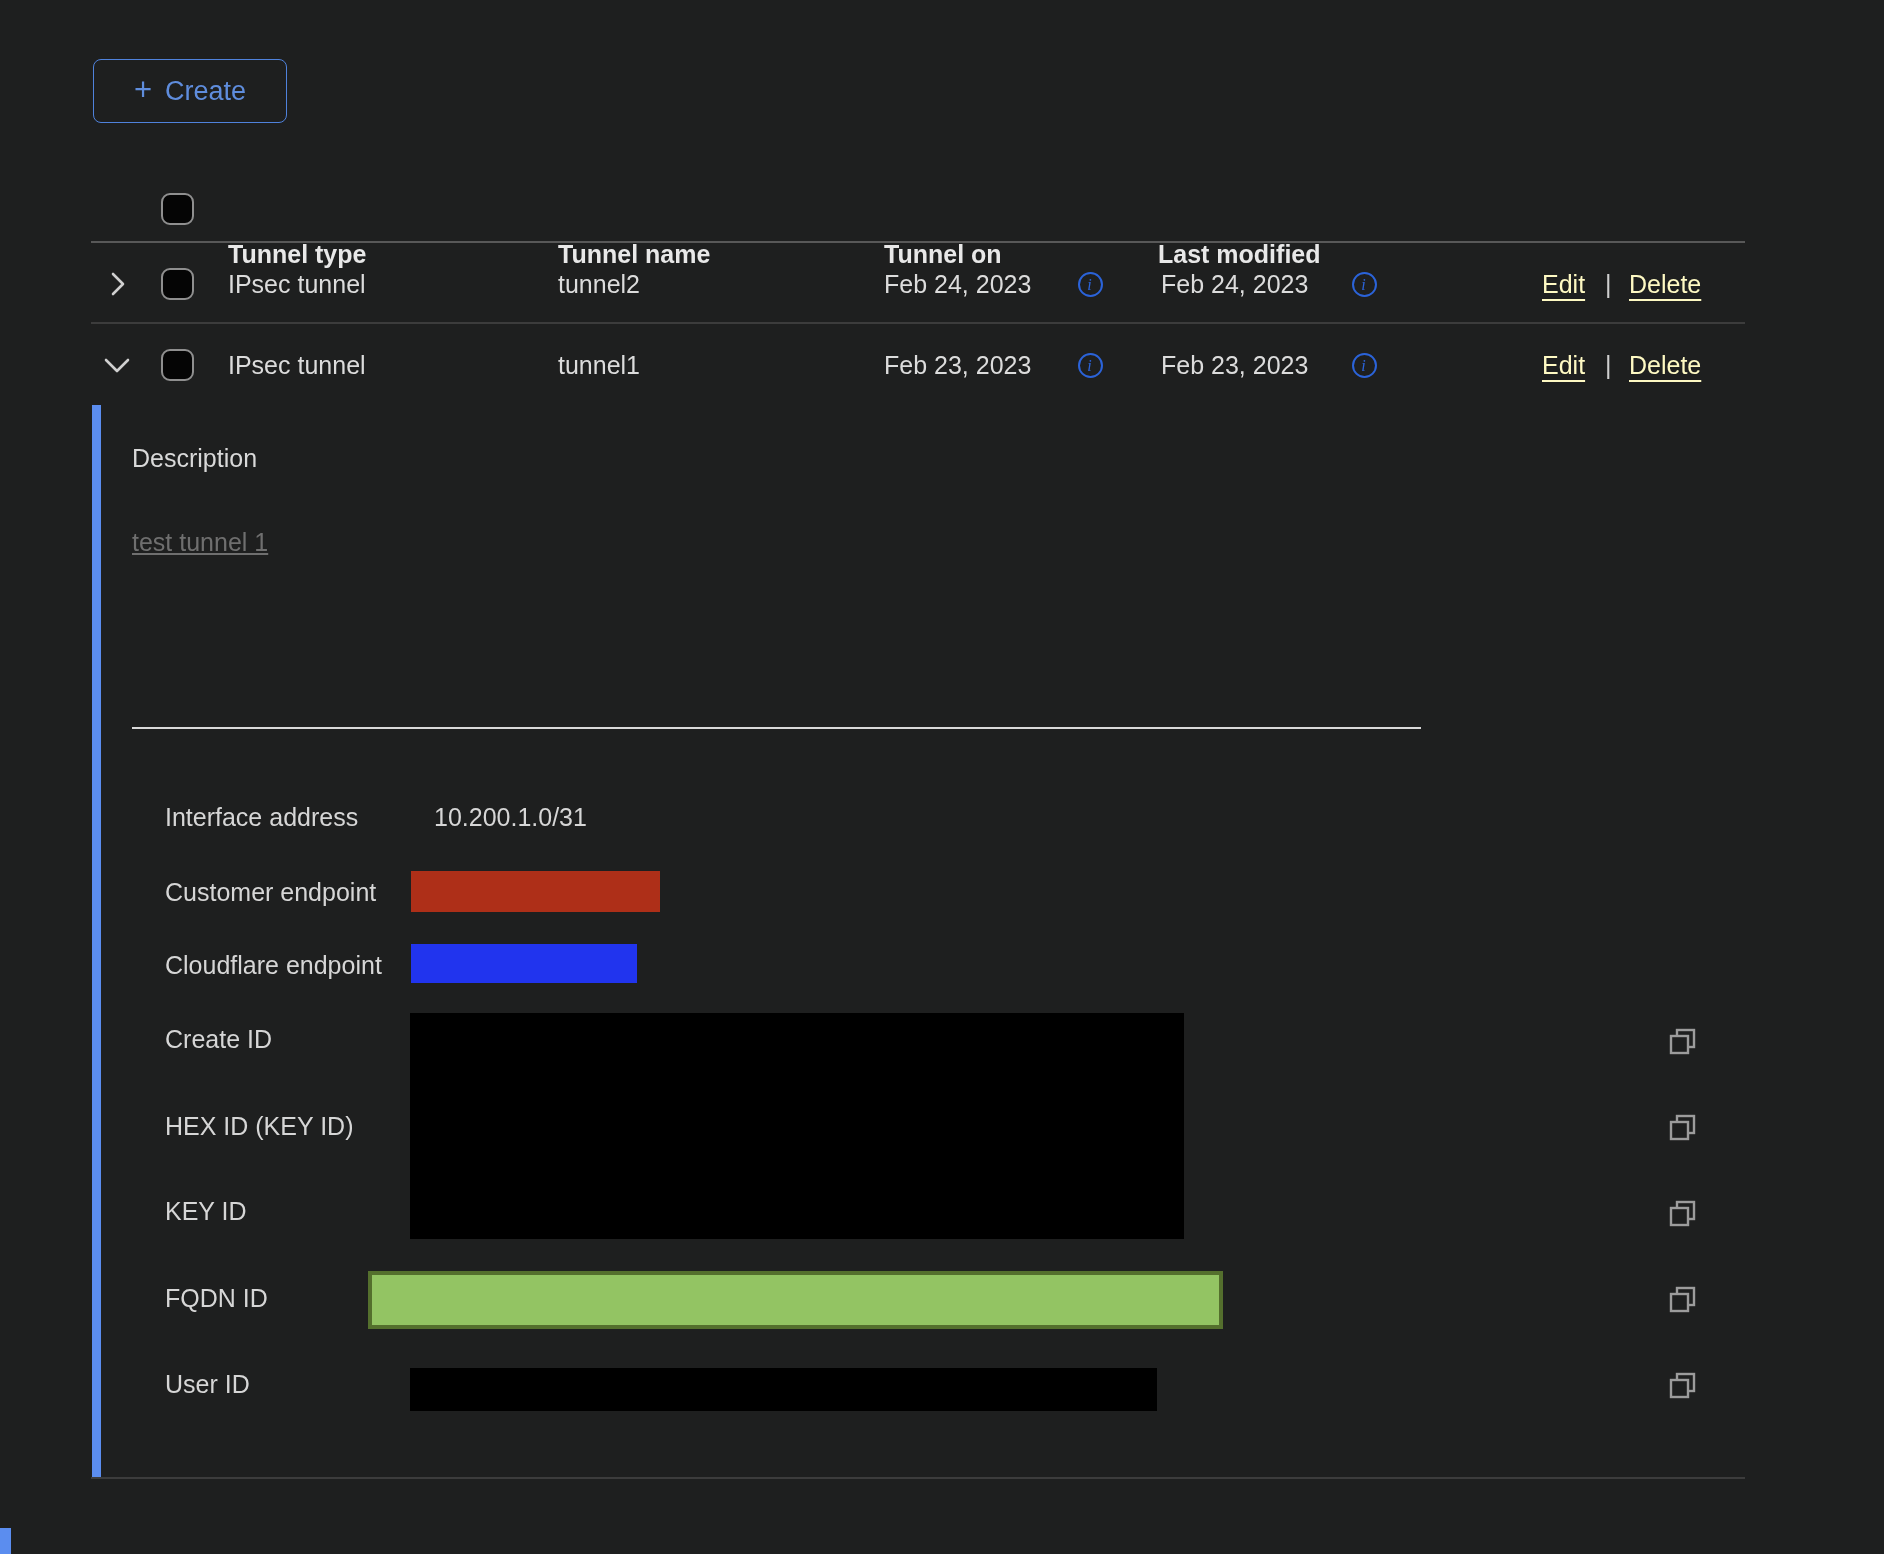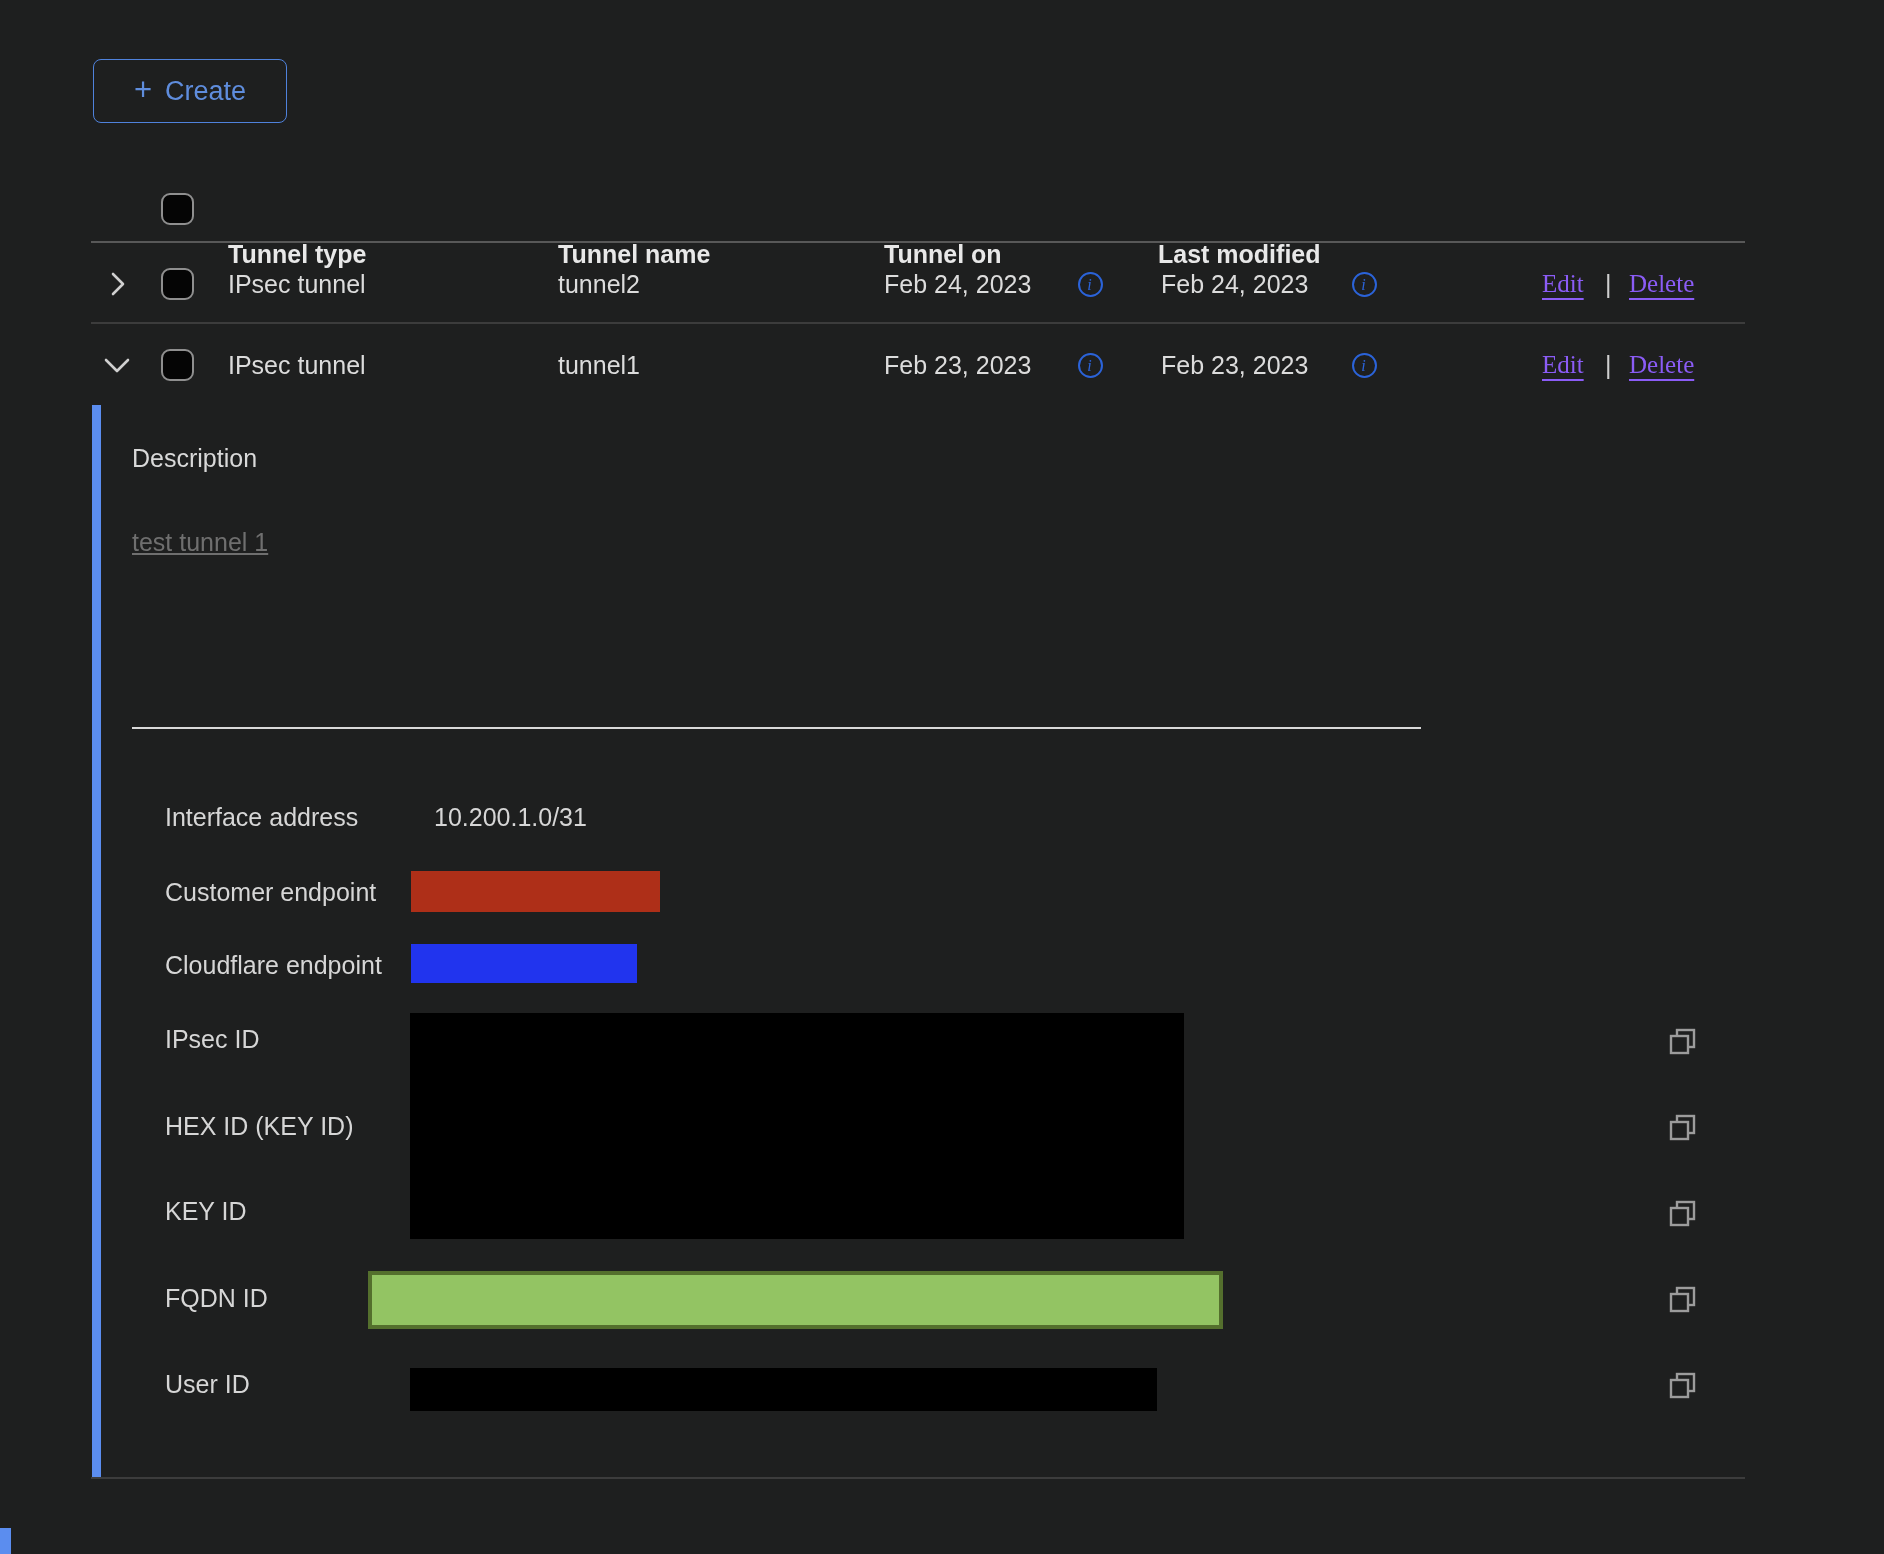--- a/index.html
+++ b/index.html
@@ -22,21 +22,21 @@
   
   .divider{height:2px;background:#3c3c3c;}
   .divider.header{background:#585858;}
   .hcell{font-weight:700;color:#e8e8e8;margin-top:46px;}
   .cell{color:#dcdcdc;}
   .checkbox{
     width:33px;height:32px;border:2px solid #8f8f8f;border-radius:9px;
     background:#050505;box-sizing:border-box;cursor:pointer;
   }
   .chev{cursor:pointer;display:block;}
-  .link{color:#8b5cf6;text-decoration:underline;text-underline-offset:6px;cursor:pointer;font-family:Liberation Serif, serif;}
+  .link{color:#fef9c3;text-decoration:underline;text-underline-offset:6px;cursor:pointer;}
   .pipe{color:#cfcfcf;}
   .info{
     width:25px;height:25px;border:2px solid #2b63d9;border-radius:50%;
     color:#2b63d9;font-size:16px;font-family:"Liberation Serif",serif;font-style:italic;
     display:flex;align-items:center;justify-content:center;box-sizing:border-box;cursor:pointer;
     padding-right:2px;
   }
   
   .accent-bar{left:92px;top:405px;width:9px;height:1073px;background:#5b8def;}
   .desc-title{left:132px;top:444px;color:#d9d9d9;font-weight:500;}
@@ -119,21 +119,21 @@
 
   <div class="abs flabel" style="top:803px;">Interface address</div>
   <div class="abs fvalue" style="left:434px;top:803px;">10.200.1.0/31</div>
 
   <div class="abs flabel" style="top:878px;">Customer endpoint</div>
   <div class="redact red"></div>
 
   <div class="abs flabel" style="top:951px;">Cloudflare endpoint</div>
   <div class="redact blue"></div>
 
-  <div class="abs flabel" style="top:1025px;">IPsec ID</div>
+  <div class="abs flabel" style="top:1025px;">Create ID</div>
   <div class="abs flabel" style="top:1112px;">HEX ID (KEY ID)</div>
   <div class="abs flabel" style="top:1197px;">KEY ID</div>
   <div class="redact black-lg"></div>
 
   <div class="abs flabel" style="top:1284px;">FQDN ID</div>
   <div class="redact green"></div>
 
   <div class="abs flabel" style="top:1370px;">User ID</div>
   <div class="redact black-sm"></div>
 

